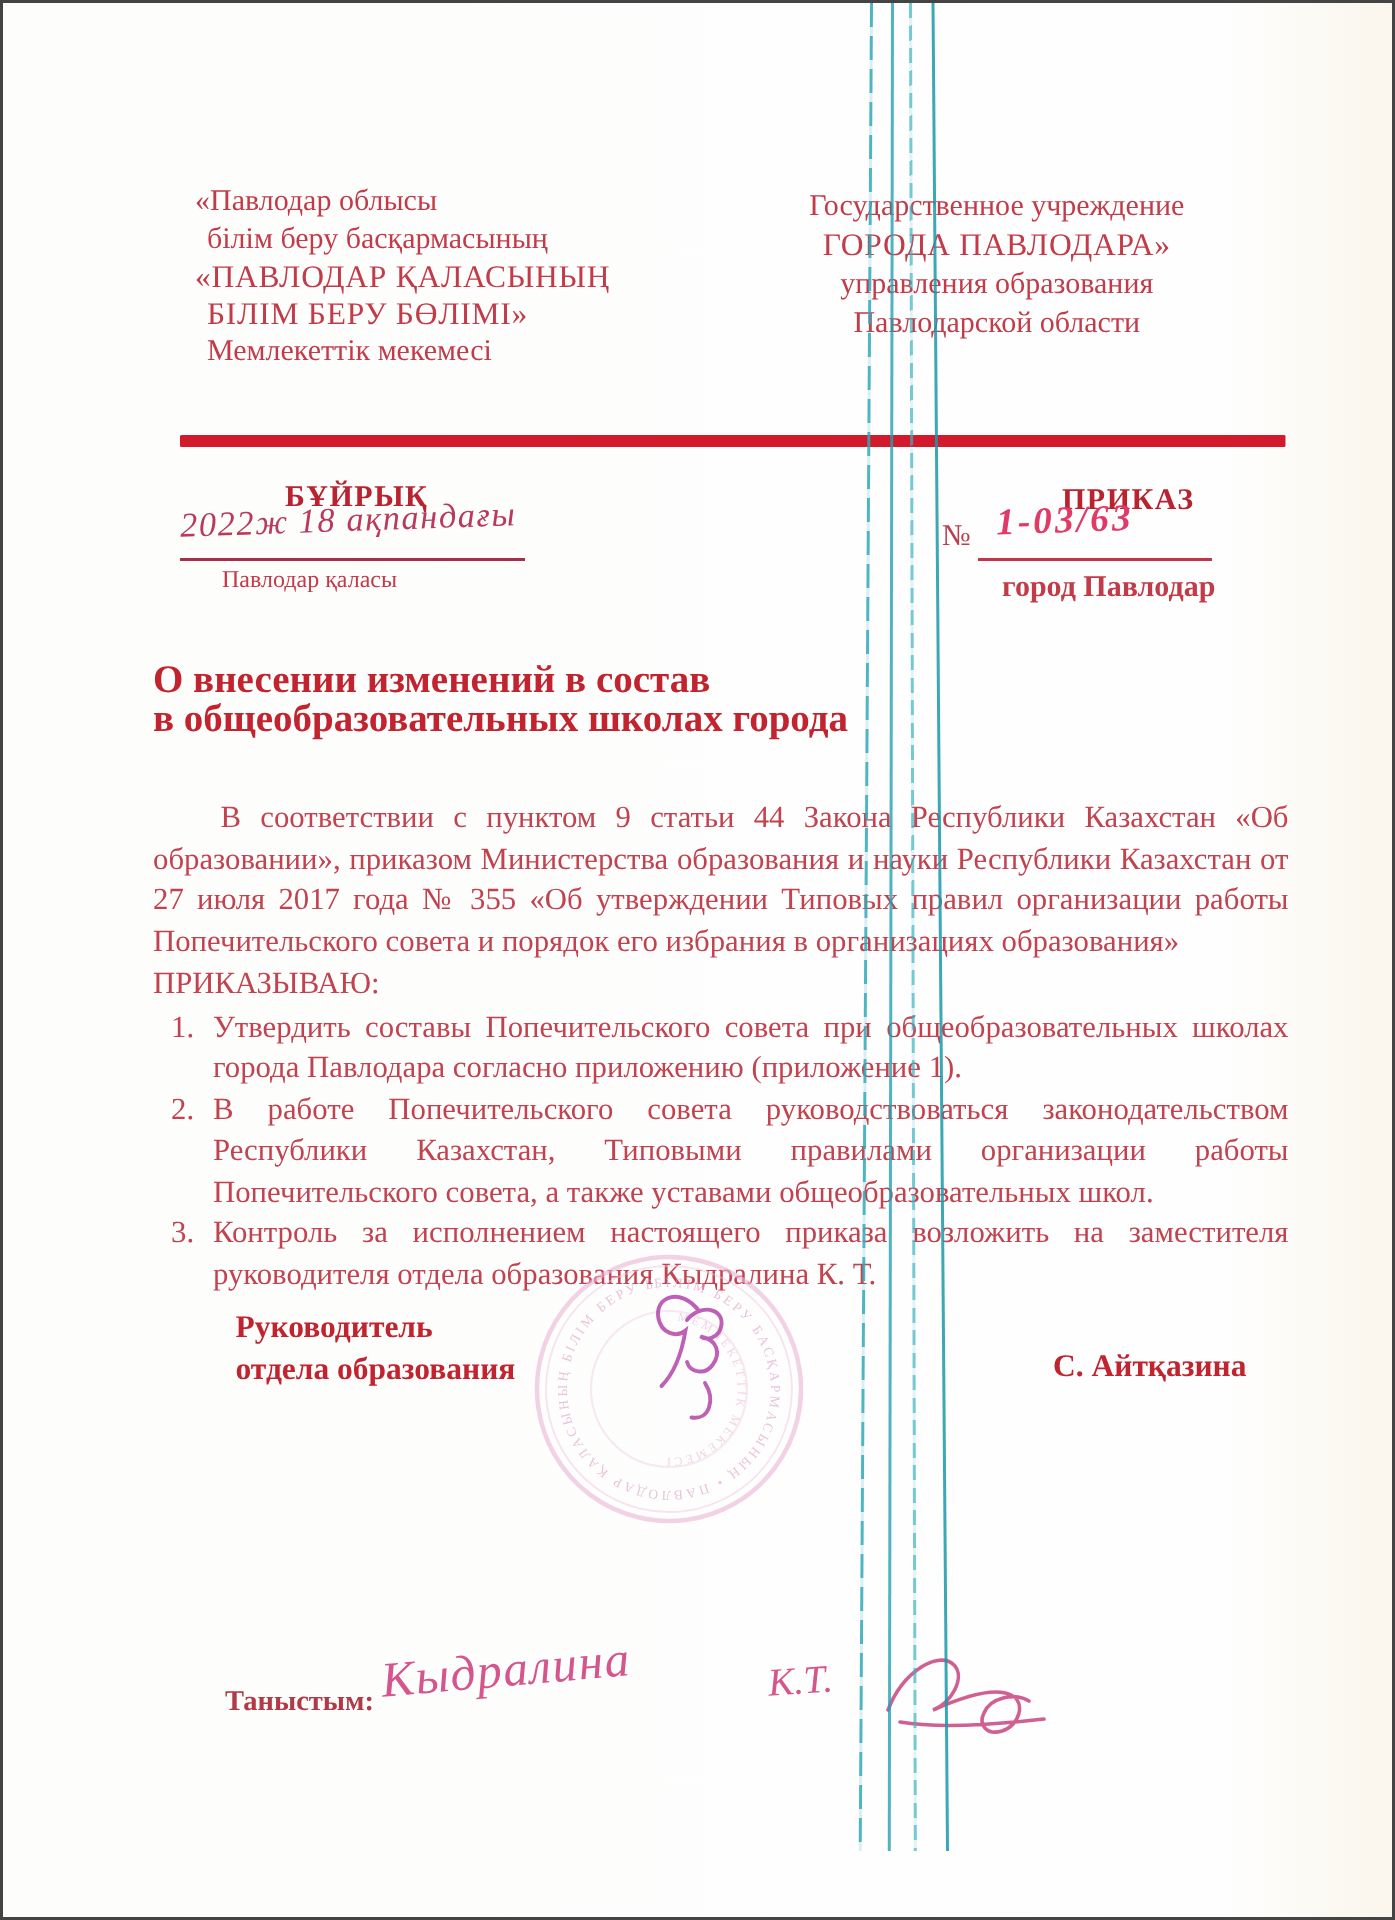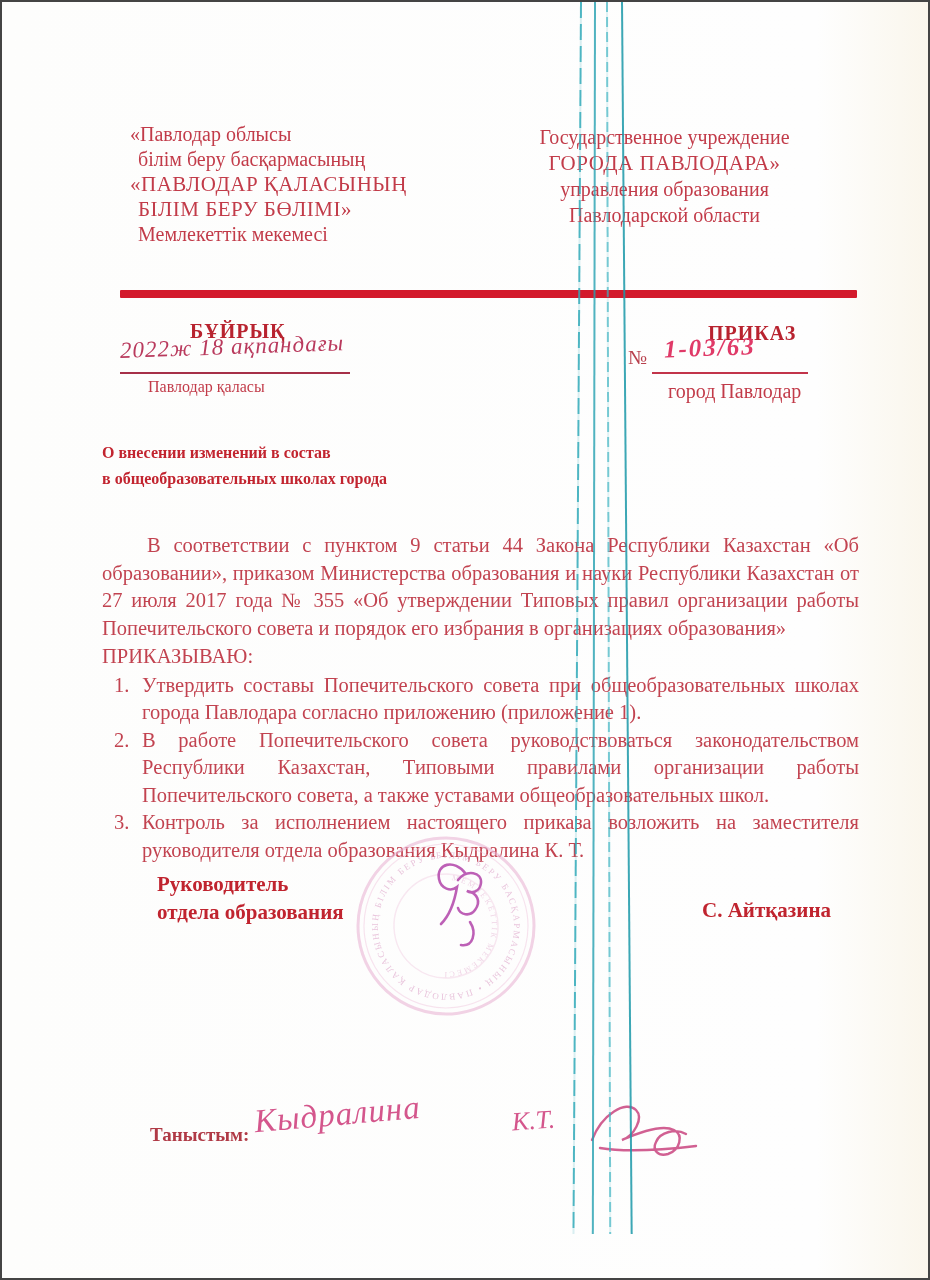--- a/index.html
+++ b/index.html
@@ -26,23 +26,23 @@
   .order-title{font-weight:bold;font-size:20px;color:#b8232f;letter-spacing:1px;margin-left:18px;}
   .kaz-title{left:170px;top:318px;}
   .rus-title{left:688px;top:320px;}
   .hand{font-style:italic;color:#b93a5d;}
   .date-line{left:118px;top:332px;width:230px;height:38px;border-bottom:2px solid #a63048;}
   .date-text{font-size:23px;transform:rotate(-2deg);display:inline-block;letter-spacing:1px;white-space:nowrap;}
   .num-sign{left:626px;top:344px;font-size:20px;color:#b8404d;}
   .num-line{left:650px;top:332px;width:156px;height:38px;border-bottom:2px solid #c2344a;}
   .num-text{font-size:25px;font-weight:bold;color:#e03a68;transform:rotate(-2deg);display:inline-block;letter-spacing:2px;padding-left:12px;}
   .city-kaz{left:146px;top:376px;font-size:16px;color:#c23b49;}
-  .city-rus{left:666px;top:378px;font-size:20px;color:#c23b49;}
+  .city-rus{left:666px;top:378px;font-size:20px;color:#c23b49;font-weight:bold;}
   
-  .subject{left:100px;top:438px;width:520px;color:#c2242f;font-weight:bold;font-size:16px;line-height:26px;}
+  .subject{left:100px;top:438px;width:520px;color:#c2242f;font-weight:bold;font-size:26px;line-height:26px;}
   
   .body-block{left:100px;top:530px;width:757px;color:#c24350;font-size:20.5px;line-height:27.5px;}
   .body-block p{margin:0;text-align:justify;text-indent:45px;}
   .decree{margin-top:1px;}
   .olist{margin-top:1px;}
   .li{display:flex;}
   .li .num{width:28px;padding-left:12px;flex:0 0 auto;}
   .li .itxt{flex:1;text-align:justify;}
   
   .sig-pos{left:155px;top:868px;color:#c0242f;font-weight:bold;font-size:21px;line-height:28px;}

